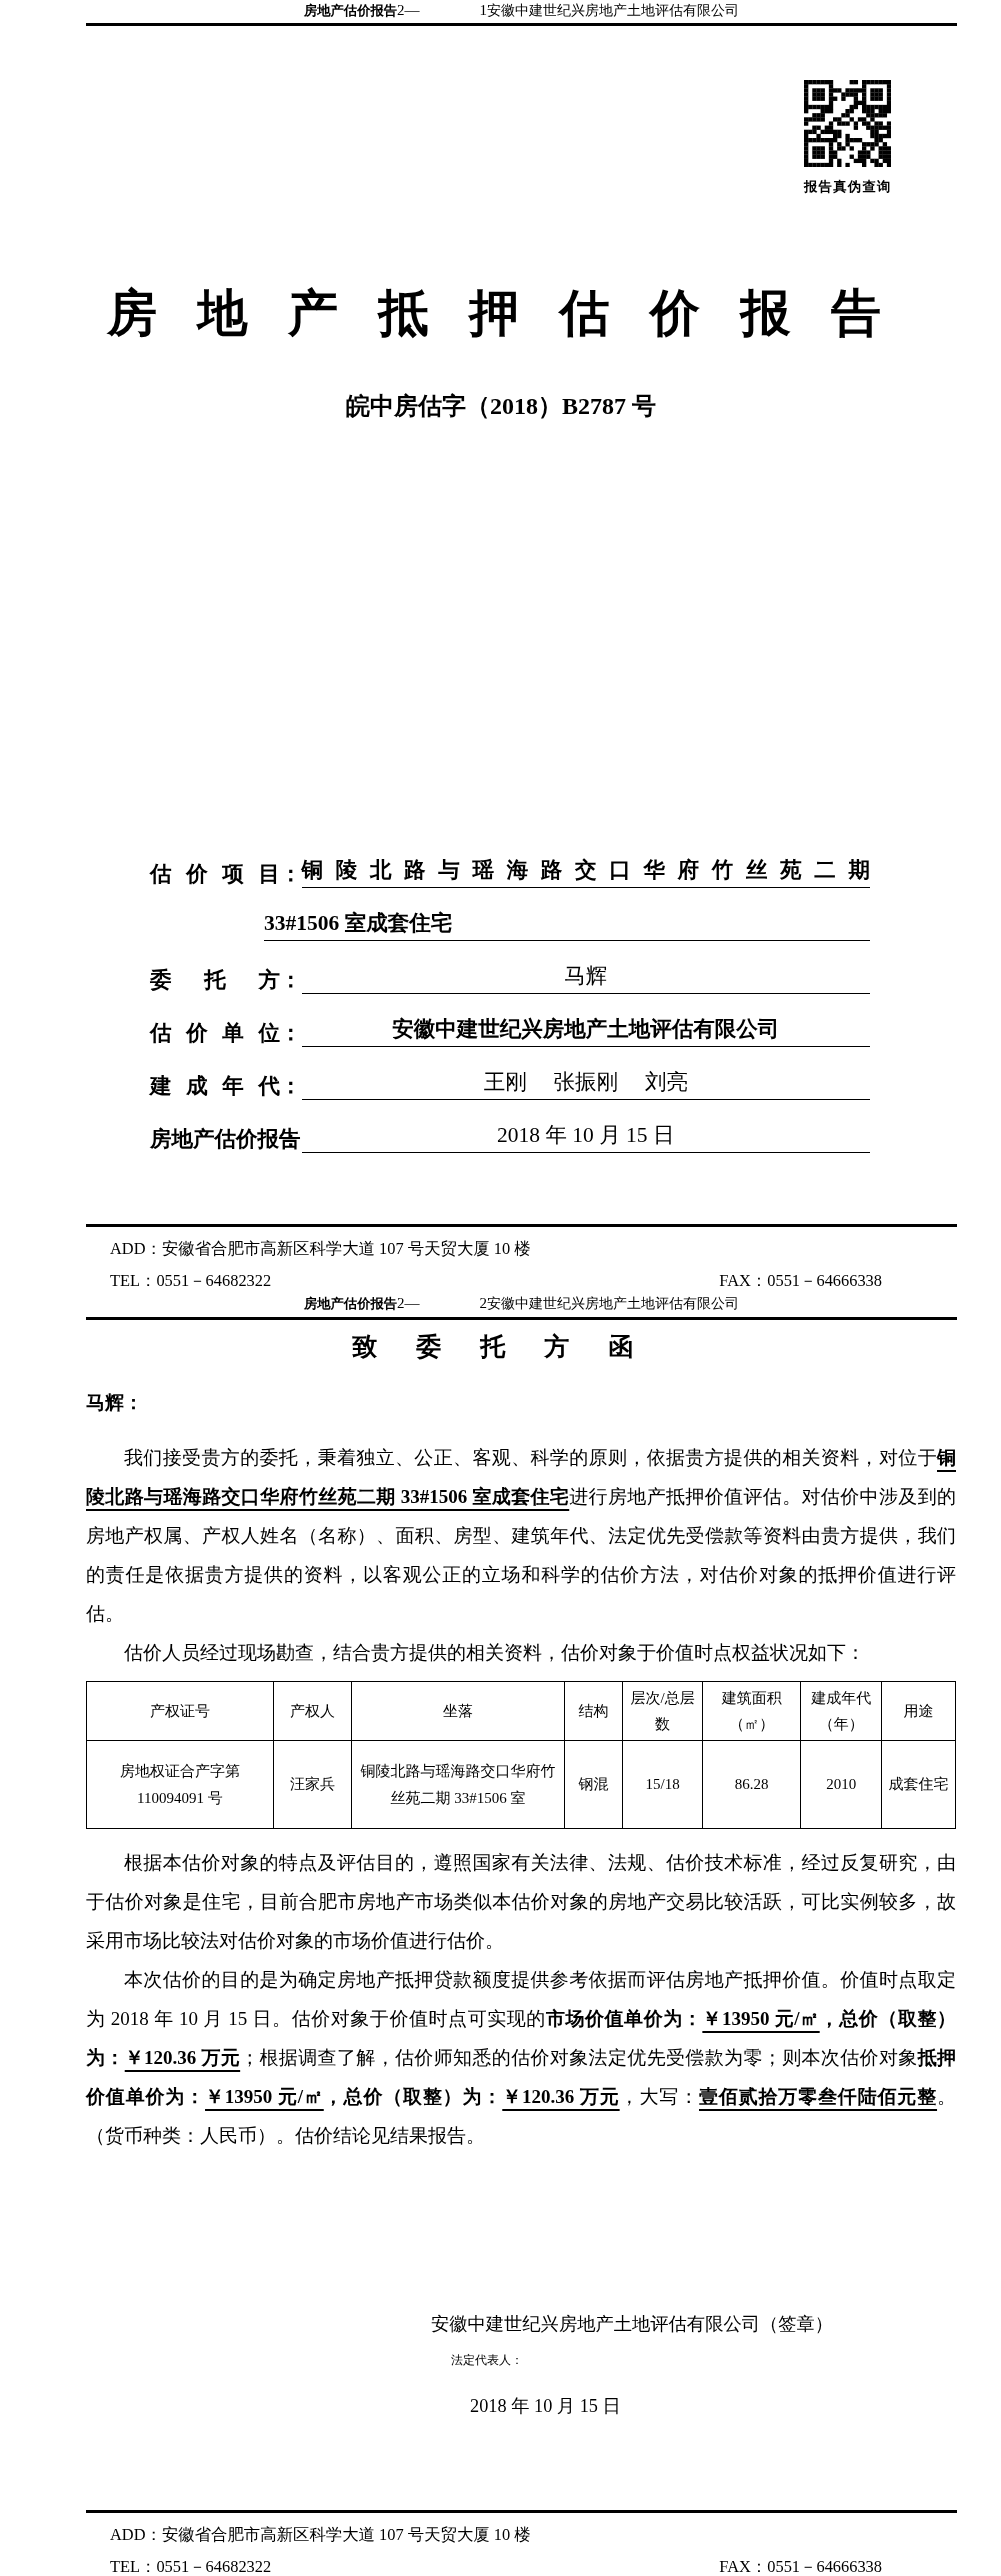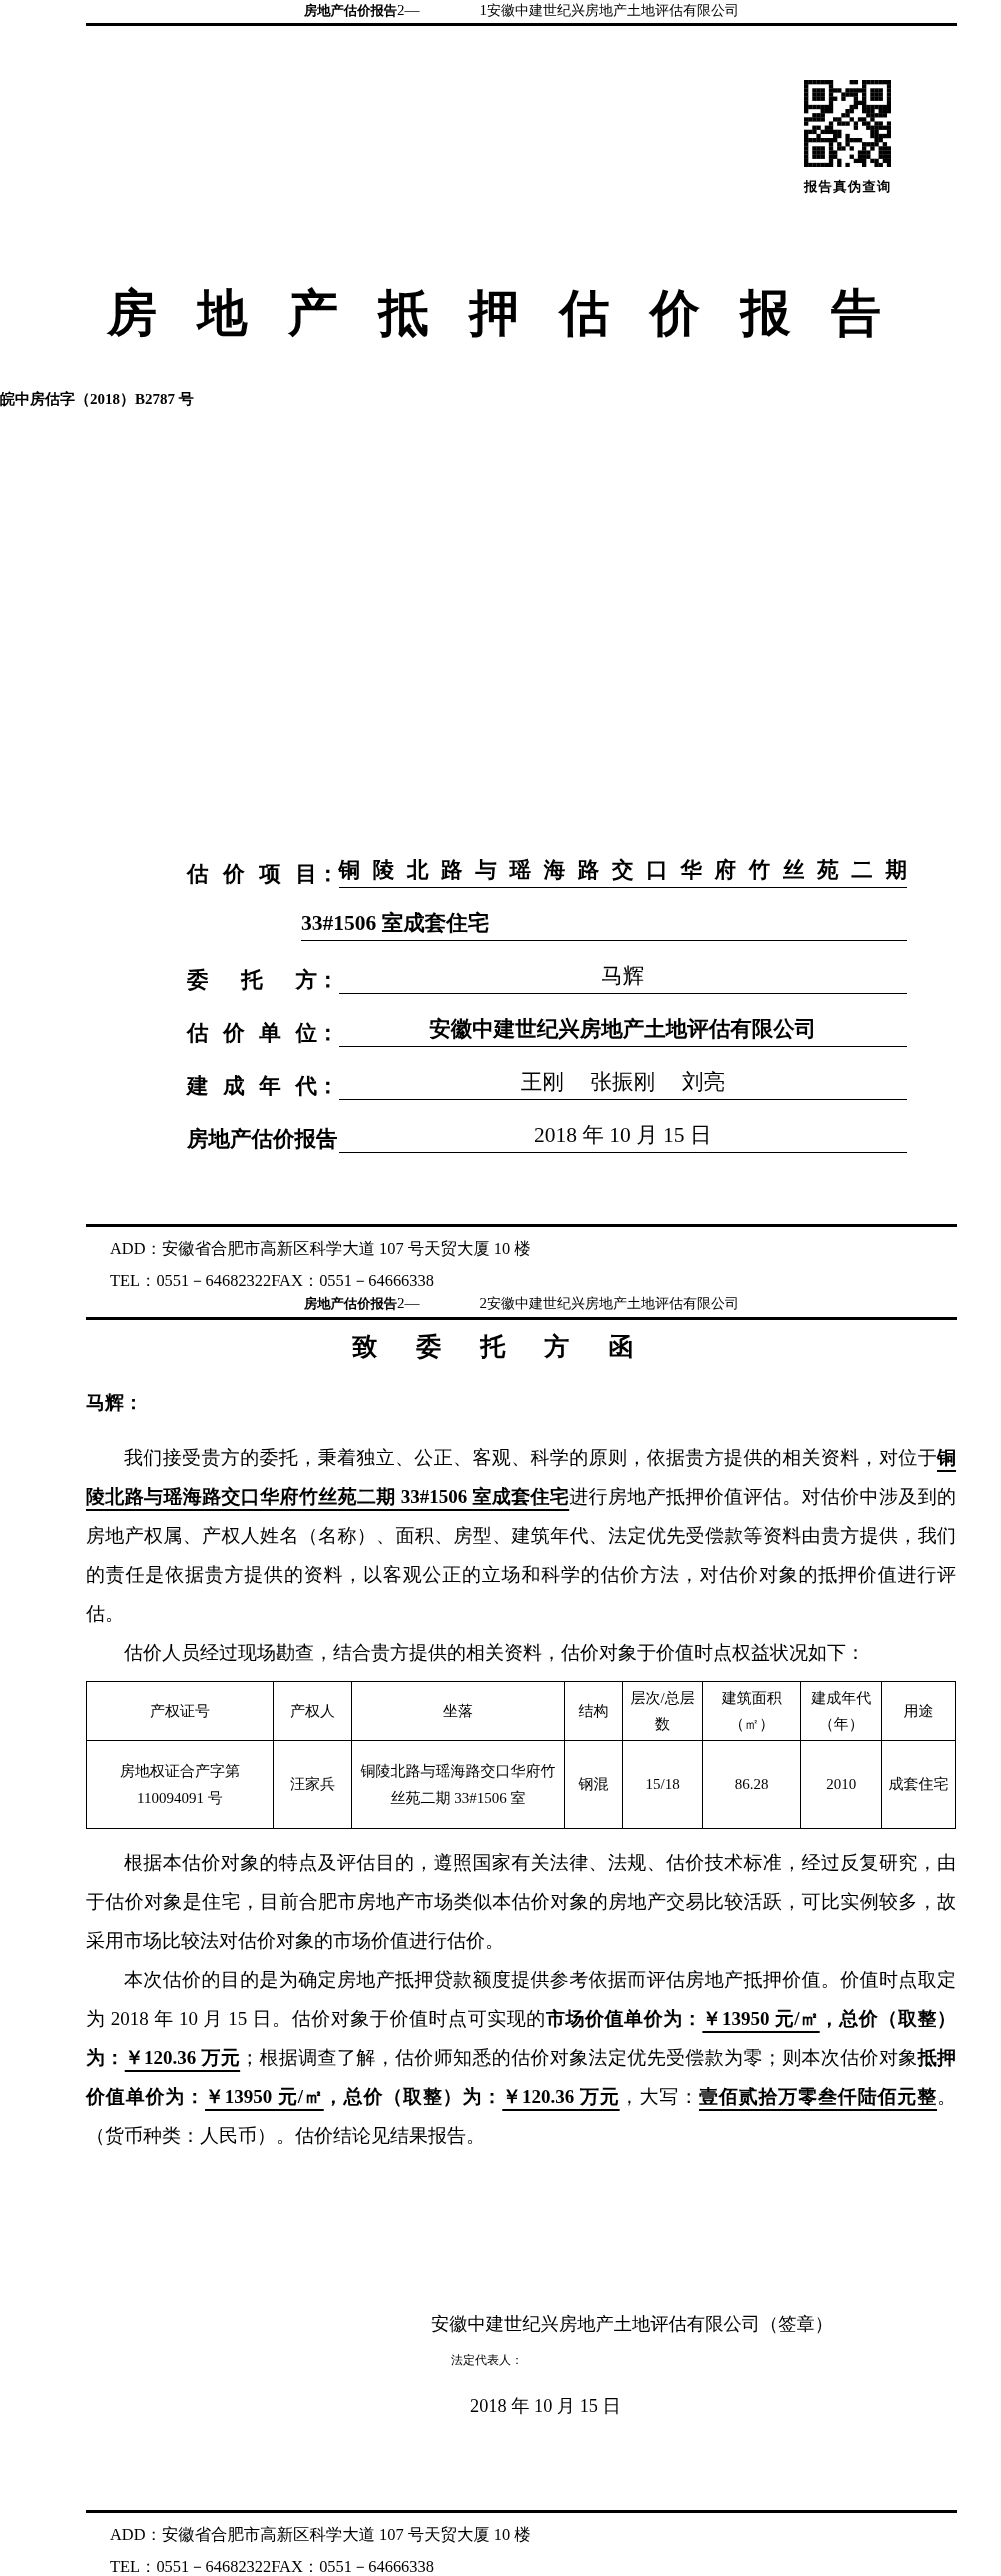--- a/index.html
+++ b/index.html
@@ -20,37 +20,37 @@
   .runhead .pagenum .pn2{display:inline-block;margin-left:60px;}
   .runhead .company{font-size:14px;}
   #head1{top:2.5px;}
   #head2{top:1296px;}
   
   .runfoot{
     position:absolute;left:86px;right:45px;
     border-top:3.2px solid #000;
     font-size:16.4px;padding:11.4px 75px 0 24px;
   }
-  .runfoot .foot-row{display:flex;margin-top:10px;}
+  .runfoot .foot-row{display:flex;justify-content:space-between;margin-top:10px;}
   #foot1{top:1224px;}
   #foot2{top:2510px;}
   
   .qr-wrap{position:absolute;top:80px;left:804px;width:87px;text-align:center;}
   .qr{width:87px;height:87px;display:block;}
   .qr-label{margin-top:10.7px;font-weight:bold;font-size:13.3px;letter-spacing:1.3px;white-space:nowrap;font-family:"Liberation Sans",sans-serif;}
   
   .main-title{
     position:absolute;top:280px;left:0;width:100%;
     text-align:center;font-size:50px;font-weight:bold;letter-spacing:14px;
   }
   .report-no{
     position:absolute;top:390px;left:0;width:100%;
-    text-align:left;font-size:15px;font-weight:bold;
-  }
-  .cover-form{position:absolute;top:835px;left:150px;width:720px;font-size:21.5px;margin-left:37px;}
+    text-align:center;font-size:24px;font-weight:bold;
+  }
+  .cover-form{position:absolute;top:835px;left:150px;width:720px;font-size:21.5px;}
   .form-row{display:flex;align-items:flex-end;height:53px;}
   .form-label{font-weight:bold;white-space:nowrap;flex:0 0 auto;}
   .label-text{display:inline-block;text-align:justify;text-align-last:justify;width:130px;}
   .label-text.wide{width:130px;}
   .form-spacer{flex:0 0 114px;}
   .form-value{
     flex:1 1 auto;border-bottom:1.9px solid #000;padding-bottom:3.2px;
     text-align:center;white-space:nowrap;
   }
   .form-value.stretch{text-align:justify;text-align-last:justify;font-weight:bold;}

